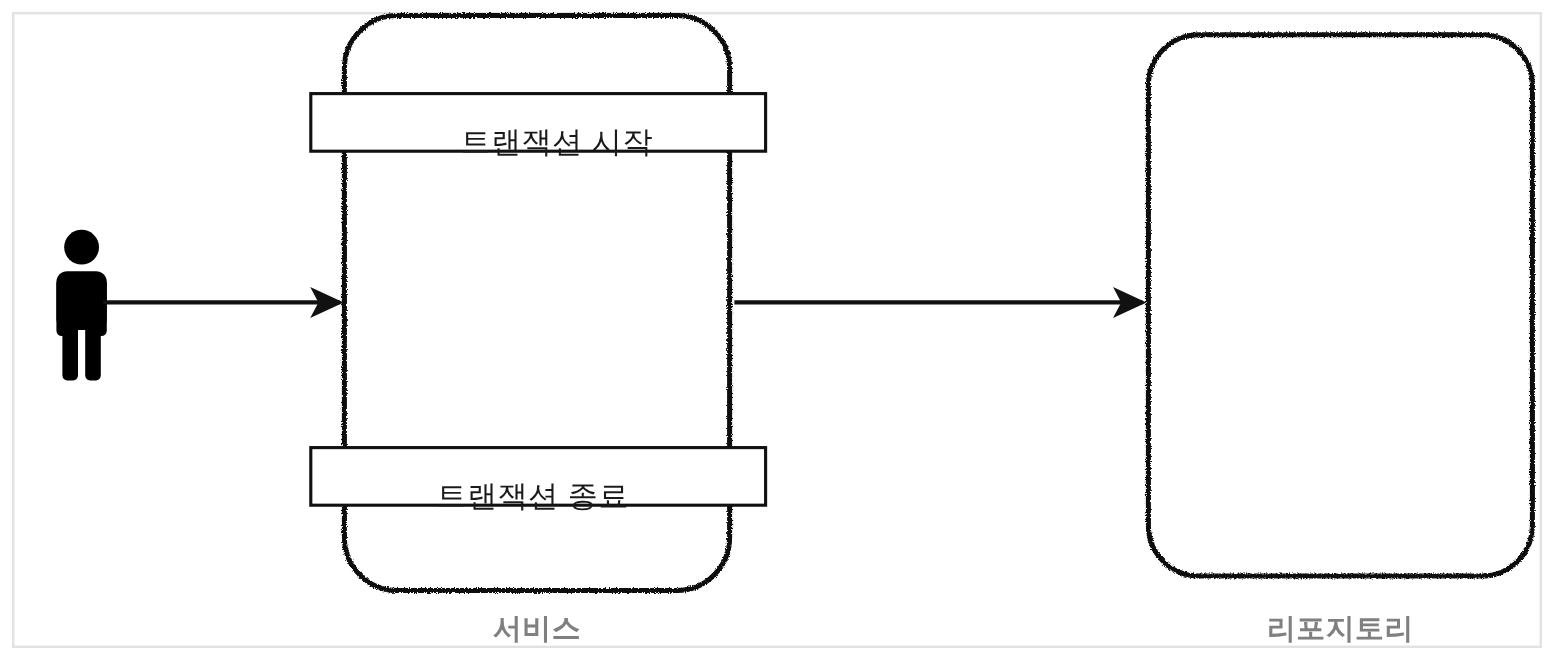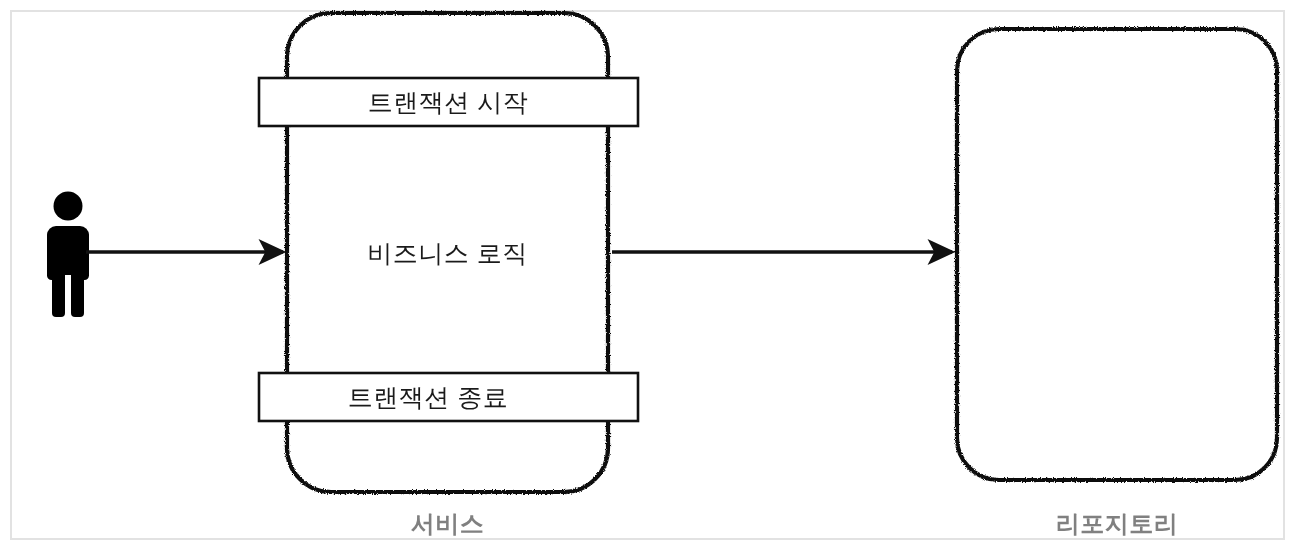--- a/index.html
+++ b/index.html
@@ -36,21 +36,21 @@
     position: absolute;
     left: 0;
     top: 0;
     width: 1298px;
     height: 553px;
   }
 
   
   .label {
     position: absolute;
-    margin: 0;
+    margin: 16px;
     white-space: nowrap;
     color: #1a1a1a;
     font-weight: 400;
     text-align: center;
   }
 
   .label-inner-box {
     font-size: 25px;
     letter-spacing: 0.5px;
   }
@@ -143,21 +143,20 @@
       <rect x="71" y="268" width="13" height="49" rx="4" ry="4"></rect>
     </g>
 
     <line x1="86" y1="252" x2="283" y2="252" stroke="#111111" stroke-width="3.4" marker-end="url(#arrowhead)"></line>
 
     <line x1="612" y1="252" x2="952" y2="252" stroke="#111111" stroke-width="3.4" marker-end="url(#arrowhead)"></line>
   </svg>
 
   <p class="label label-inner-box" id="lbl-tx-start">트랜잭션 시작</p>
 
-  <p class="label label-center" id="lbl-center">비즈니스 로직</p>
 
   <p class="label label-inner-box" id="lbl-tx-end">트랜잭션 종료</p>
 
 
   <p class="caption" id="cap-service">서비스</p>
 
   <p class="caption" id="cap-repository">리포지토리</p>
 
 
 </div>

